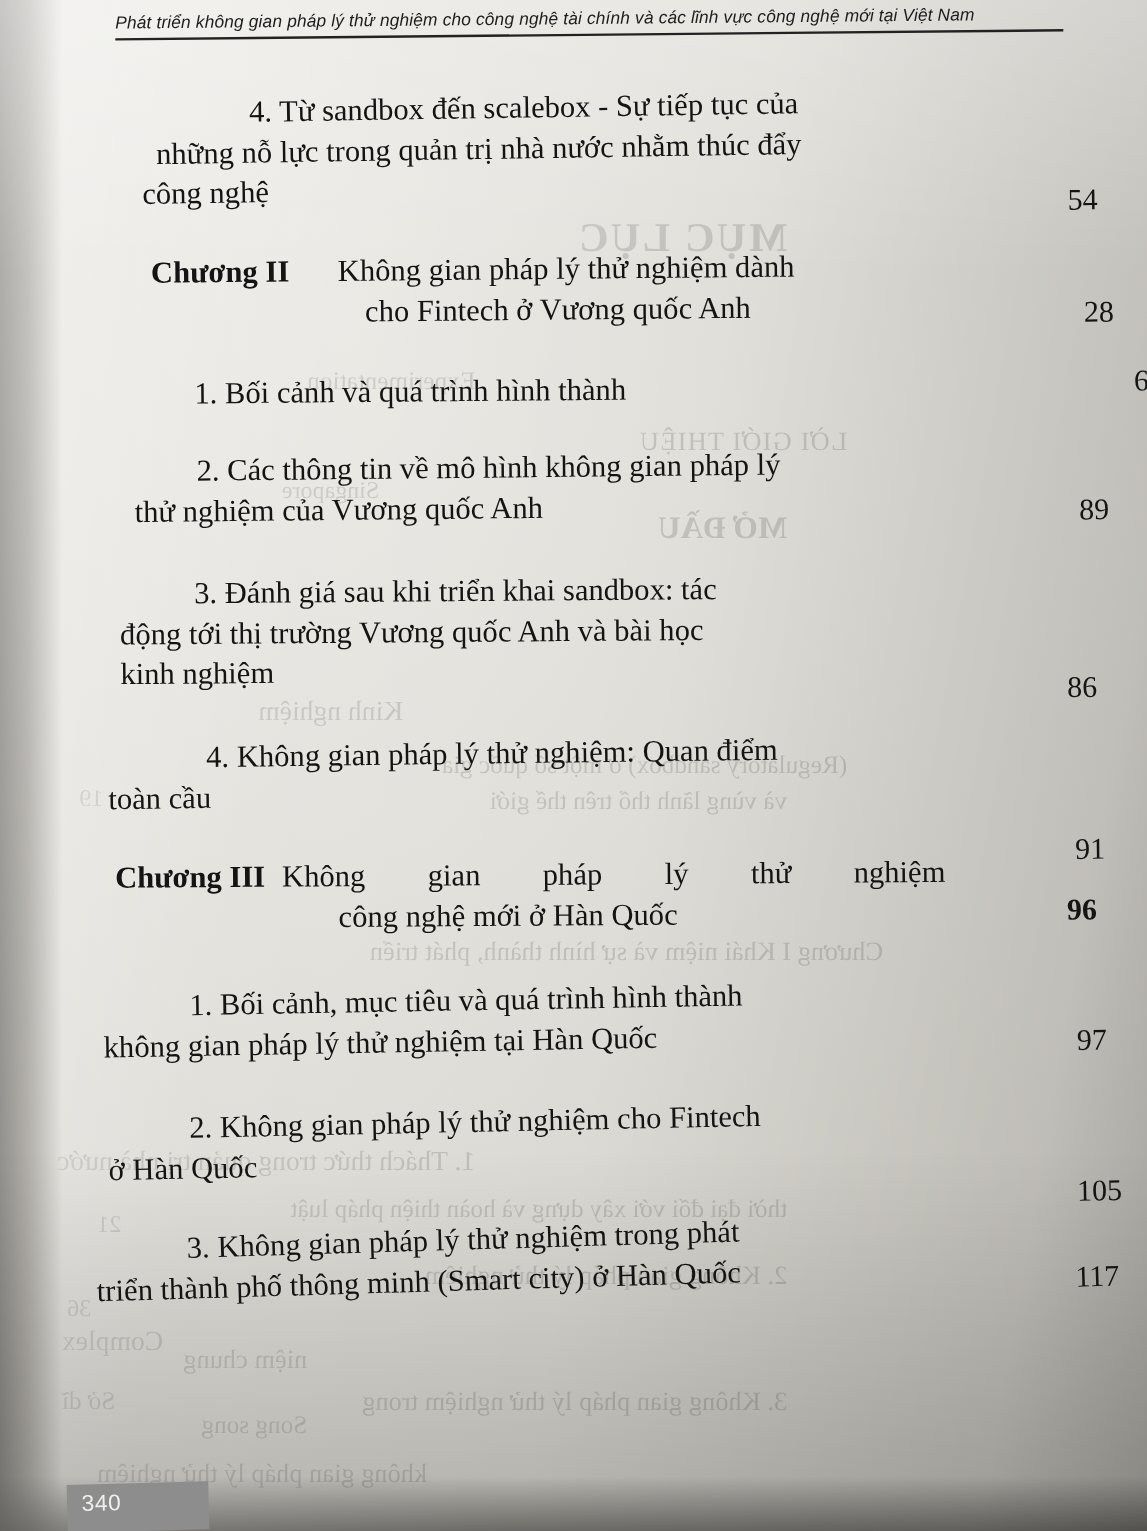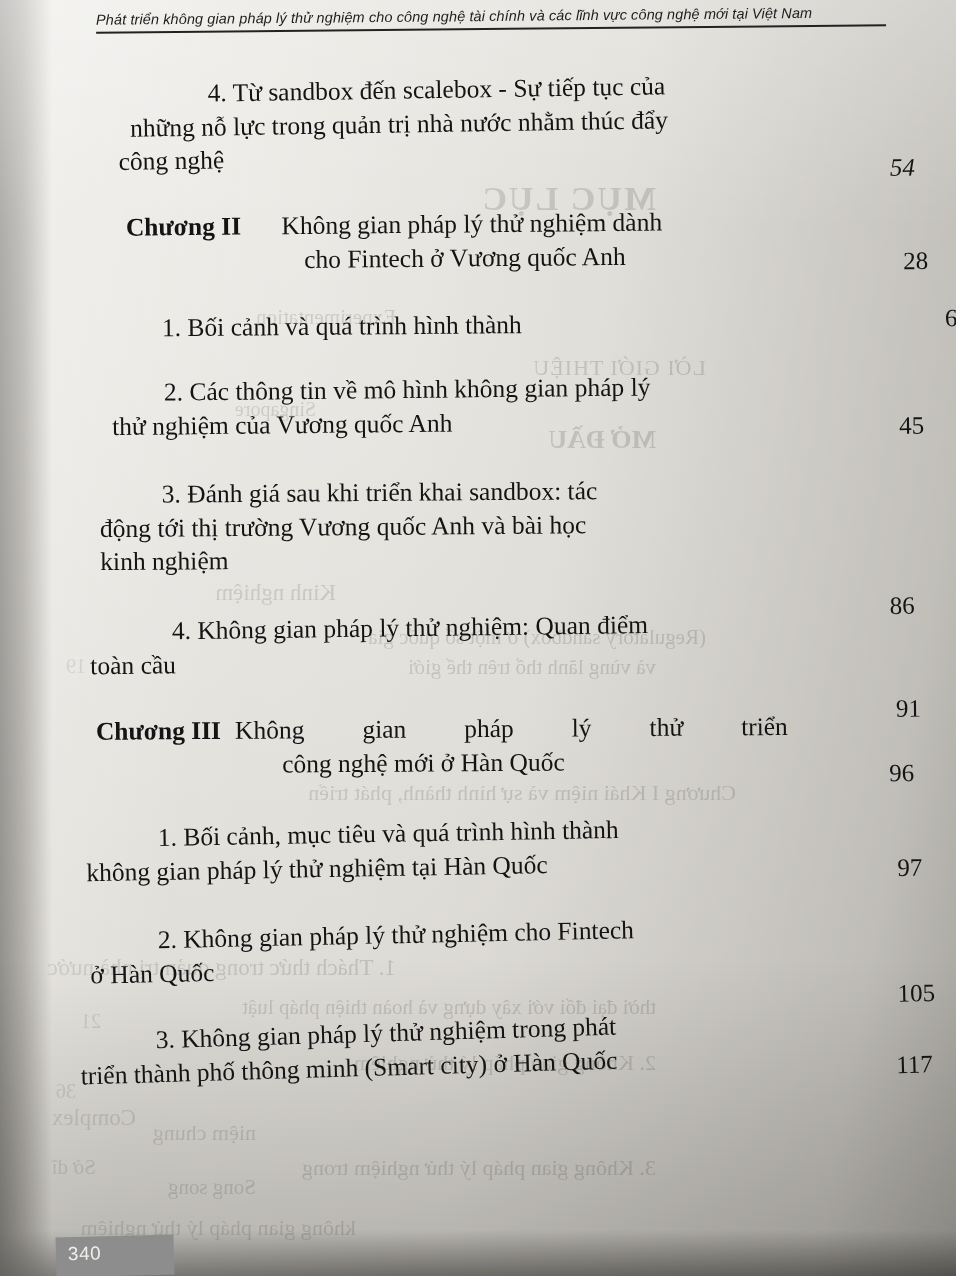--- a/index.html
+++ b/index.html
@@ -118,50 +118,50 @@
   .chapter-label {
     font-weight: bold;
     display: inline-block;
   }
 
   
   #e1 { transform: rotate(-0.9deg); margin-left: 26px; }
   #e1 .l1 { margin-left: 104px; }
   #e1 .l2 { margin-left: 26px; }
   #e1 .l3 { margin-left: 14px; }
-  #e1 .pagenum { top: 88px; right: -24px; font-style: italic; }
+  #e1 .pagenum { top: 88px; right: -24px; }
 
   #e2 { transform: rotate(-0.55deg); margin-top: 34px; margin-left: 40px; }
   #e2 .l1 { margin-left: 8px; }
   #e2 .l2 { margin-left: 186px; }
   #e2 .pagenum { top: 44px; right: -38px; }
 
   #e3 { transform: rotate(-0.5deg); margin-top: 34px; margin-left: 84px; }
   #e3 .pagenum { top: 0px; right: -80px; }
 
   #e4 { transform: rotate(-0.6deg); margin-top: 30px; margin-left: 34px; }
   #e4 .l1 { margin-left: 52px; }
   #e4 .l2 { margin-left: 0px; }
   #e4 .pagenum { top: 44px; right: -34px; }
 
   #e5 { transform: rotate(-0.45deg); margin-top: 36px; margin-left: 22px; }
   #e5 .l1 { margin-left: 62px; }
   #e5 .l2 { width: 672px; margin-left: 0; }
   #e5 .l3 { margin-left: 0px; }
-  #e5 .pagenum { top: 88px; right: -24px; margin-top: 32px; }
+  #e5 .pagenum { top: 88px; right: -24px; }
 
   #e6 { transform: rotate(-0.75deg); margin-top: 34px; margin-left: 28px; }
   #e6 .l1 { margin-left: 66px; }
   #e6 .l2 { margin-left: -16px; }
   #e6 .pagenum { top: 46px; right: -30px; margin-top: 44px; }
 
   #e7 { transform: rotate(-0.4deg); margin-top: 34px; margin-left: 18px; }
   #e7 .l1 { width: 692px; }
   #e7 .l2 { margin-left: 186px; }
-  #e7 .pagenum { top: 50px; right: -24px; }
+  #e7 .pagenum { top: 36px; right: -24px; font-weight: bold; }
 
   #e8 { transform: rotate(-1deg); margin-top: 36px; margin-left: 30px; }
   #e8 .l1 { margin-left: 50px; }
   #e8 .l2 { margin-left: -22px; }
   #e8 .pagenum { top: 46px; right: -32px; }
 
   #e9 { transform: rotate(-1.2deg); margin-top: 34px; margin-left: 34px; }
   #e9 .l1 { margin-left: 46px; }
   #e9 .l2 { margin-left: -22px; }
   #e9 .pagenum { top: 72px; right: -44px; }
@@ -278,21 +278,21 @@
         <div class="line l1">1. Bối cảnh và quá trình hình thành</div>
       </div>
       <div class="pagenum">61</div>
     </div>
 
     <div class="entry" id="e4">
       <div class="lines">
         <div class="line l1">2. Các thông tin về mô hình không gian pháp lý</div>
         <div class="line l2">thử nghiệm của Vương quốc Anh</div>
       </div>
-      <div class="pagenum">45</div>
+      <div class="pagenum">89</div>
     </div>
 
     <div class="entry" id="e5">
       <div class="lines">
         <div class="line l1">3. Đánh giá sau khi triển khai sandbox: tác</div>
         <div class="line l2">động tới thị trường Vương quốc Anh và bài học</div>
         <div class="line l3">kinh nghiệm</div>
       </div>
       <div class="pagenum">86</div>
     </div>
@@ -310,21 +310,21 @@
         <div class="line l1 justified">
           <span class="chapter-label">Chương III</span>
           <span style="flex:0 0 14px;"></span>
           <span style="flex:1; display:flex; justify-content:space-between;">
 
             <span style="white-space:nowrap;">Không</span>
             <span style="white-space:nowrap;">gian</span>
             <span style="white-space:nowrap;">pháp</span>
             <span style="white-space:nowrap;">lý</span>
             <span style="white-space:nowrap;">thử</span>
-            <span style="white-space:nowrap;">triển</span>
+            <span style="white-space:nowrap;">nghiệm</span>
           </span>
         </div>
         <div class="line l2">công nghệ mới ở Hàn Quốc</div>
       </div>
       <div class="pagenum">96</div>
     </div>
 
     <div class="entry" id="e8">
       <div class="lines">
         <div class="line l1">1. Bối cảnh, mục tiêu và quá trình hình thành</div>

